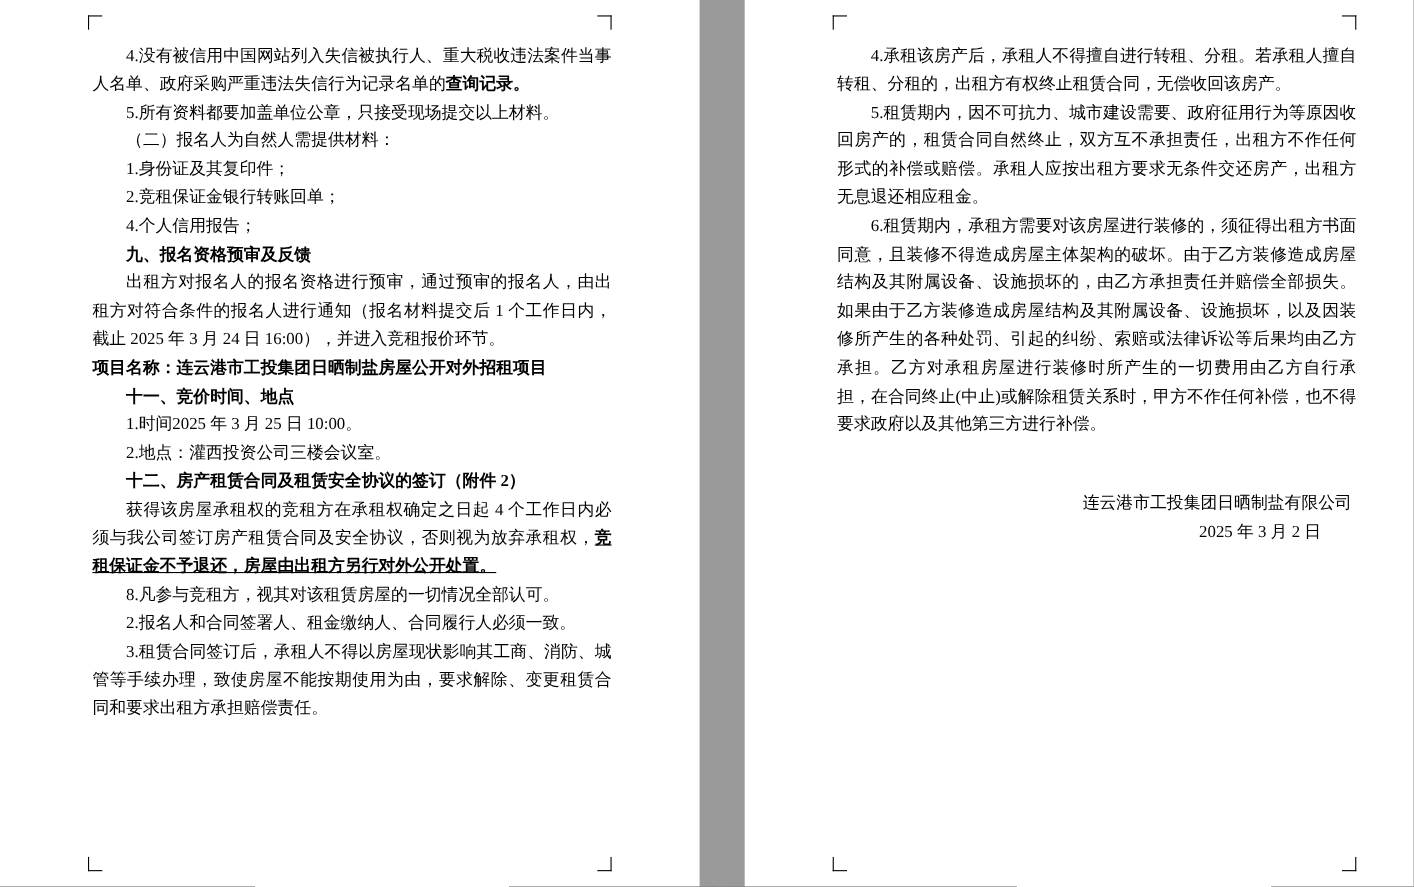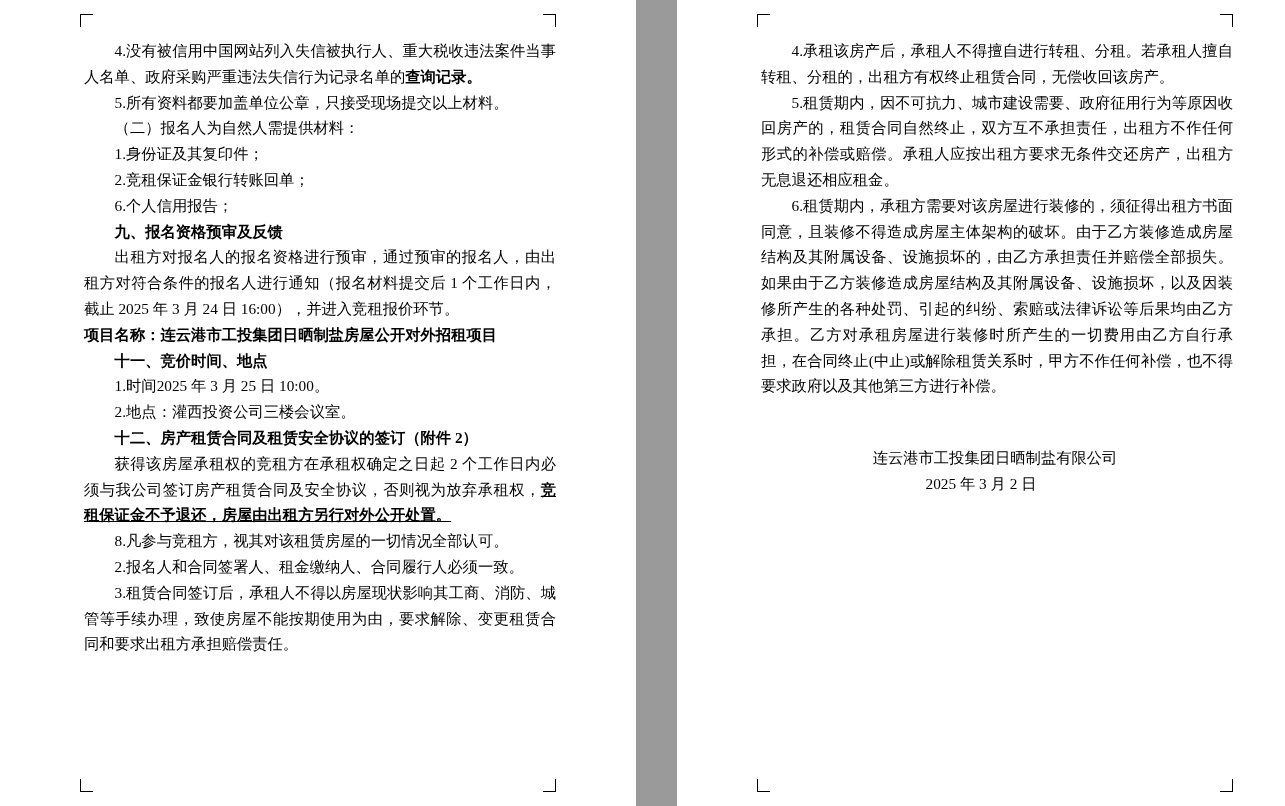--- a/index.html
+++ b/index.html
@@ -61,21 +61,21 @@
   .content p {
     margin: 0;
     text-indent: 2em;
   }
   .content p.noindent { text-indent: 0; }
   .bold { font-weight: bold; }
   .underline { text-decoration: underline; }
 
   .sign {
     margin-top: 46px;
-    text-align: center;
+    text-align: right;
     text-indent: 0;
     padding-right: 4px;
   }
   .sign p { text-indent: 0; margin: 0; }
   .sign .date { padding-right: 28px; }
 
   .gutter {
     flex: 0 0 auto;
     width: 13px;
     background: #9a9a9a;
@@ -91,29 +91,29 @@
     <div class="mark tr"></div>
     <div class="mark bl"></div>
     <div class="mark br"></div>
 
     <div class="content">
       <p><span>4.没有被信用中国网站列入失信被执行人、重大税收违法案件当事人名单、政府采购严重违法失信行为记录名单的</span><span class="bold">查询记录。</span></p>
       <p>5.所有资料都要加盖单位公章，只接受现场提交以上材料。</p>
       <p>（二）报名人为自然人需提供材料：</p>
       <p>1.身份证及其复印件；</p>
       <p>2.竞租保证金银行转账回单；</p>
-      <p>6.个人信用报告；</p>
+      <p>4.个人信用报告；</p>
       <p class="bold">九、报名资格预审及反馈</p>
       <p>出租方对报名人的报名资格进行预审，通过预审的报名人，由出租方对符合条件的报名人进行通知（报名材料提交后 1 个工作日内，截止 2025 年 3 月 24 日 16:00），并进入竞租报价环节。</p>
       <p class="noindent bold">项目名称：连云港市工投集团日晒制盐房屋公开对外招租项目</p>
       <p class="bold">十一、竞价时间、地点</p>
       <p>1.时间2025 年 3 月 25 日 10:00。</p>
       <p>2.地点：灌西投资公司三楼会议室。</p>
       <p class="bold">十二、房产租赁合同及租赁安全协议的签订（附件 2）</p>
-      <p><span>获得该房屋承租权的竞租方在承租权确定之日起 2 个工作日内必须与我公司签订房产租赁合同及安全协议，否则视为放弃承租权，</span><span class="bold underline">竞租保证金不予退还，房屋由出租方另行对外公开处置。</span></p>
+      <p><span>获得该房屋承租权的竞租方在承租权确定之日起 4 个工作日内必须与我公司签订房产租赁合同及安全协议，否则视为放弃承租权，</span><span class="bold underline">竞租保证金不予退还，房屋由出租方另行对外公开处置。</span></p>
       <p>8.凡参与竞租方，视其对该租赁房屋的一切情况全部认可。</p>
       <p>2.报名人和合同签署人、租金缴纳人、合同履行人必须一致。</p>
       <p>3.租赁合同签订后，承租人不得以房屋现状影响其工商、消防、城管等手续办理，致使房屋不能按期使用为由，要求解除、变更租赁合同和要求出租方承担赔偿责任。</p>
     </div>
   </div>
 
   <div class="gutter"></div>
 
   <div class="page right">
     <div class="mark tl"></div>

